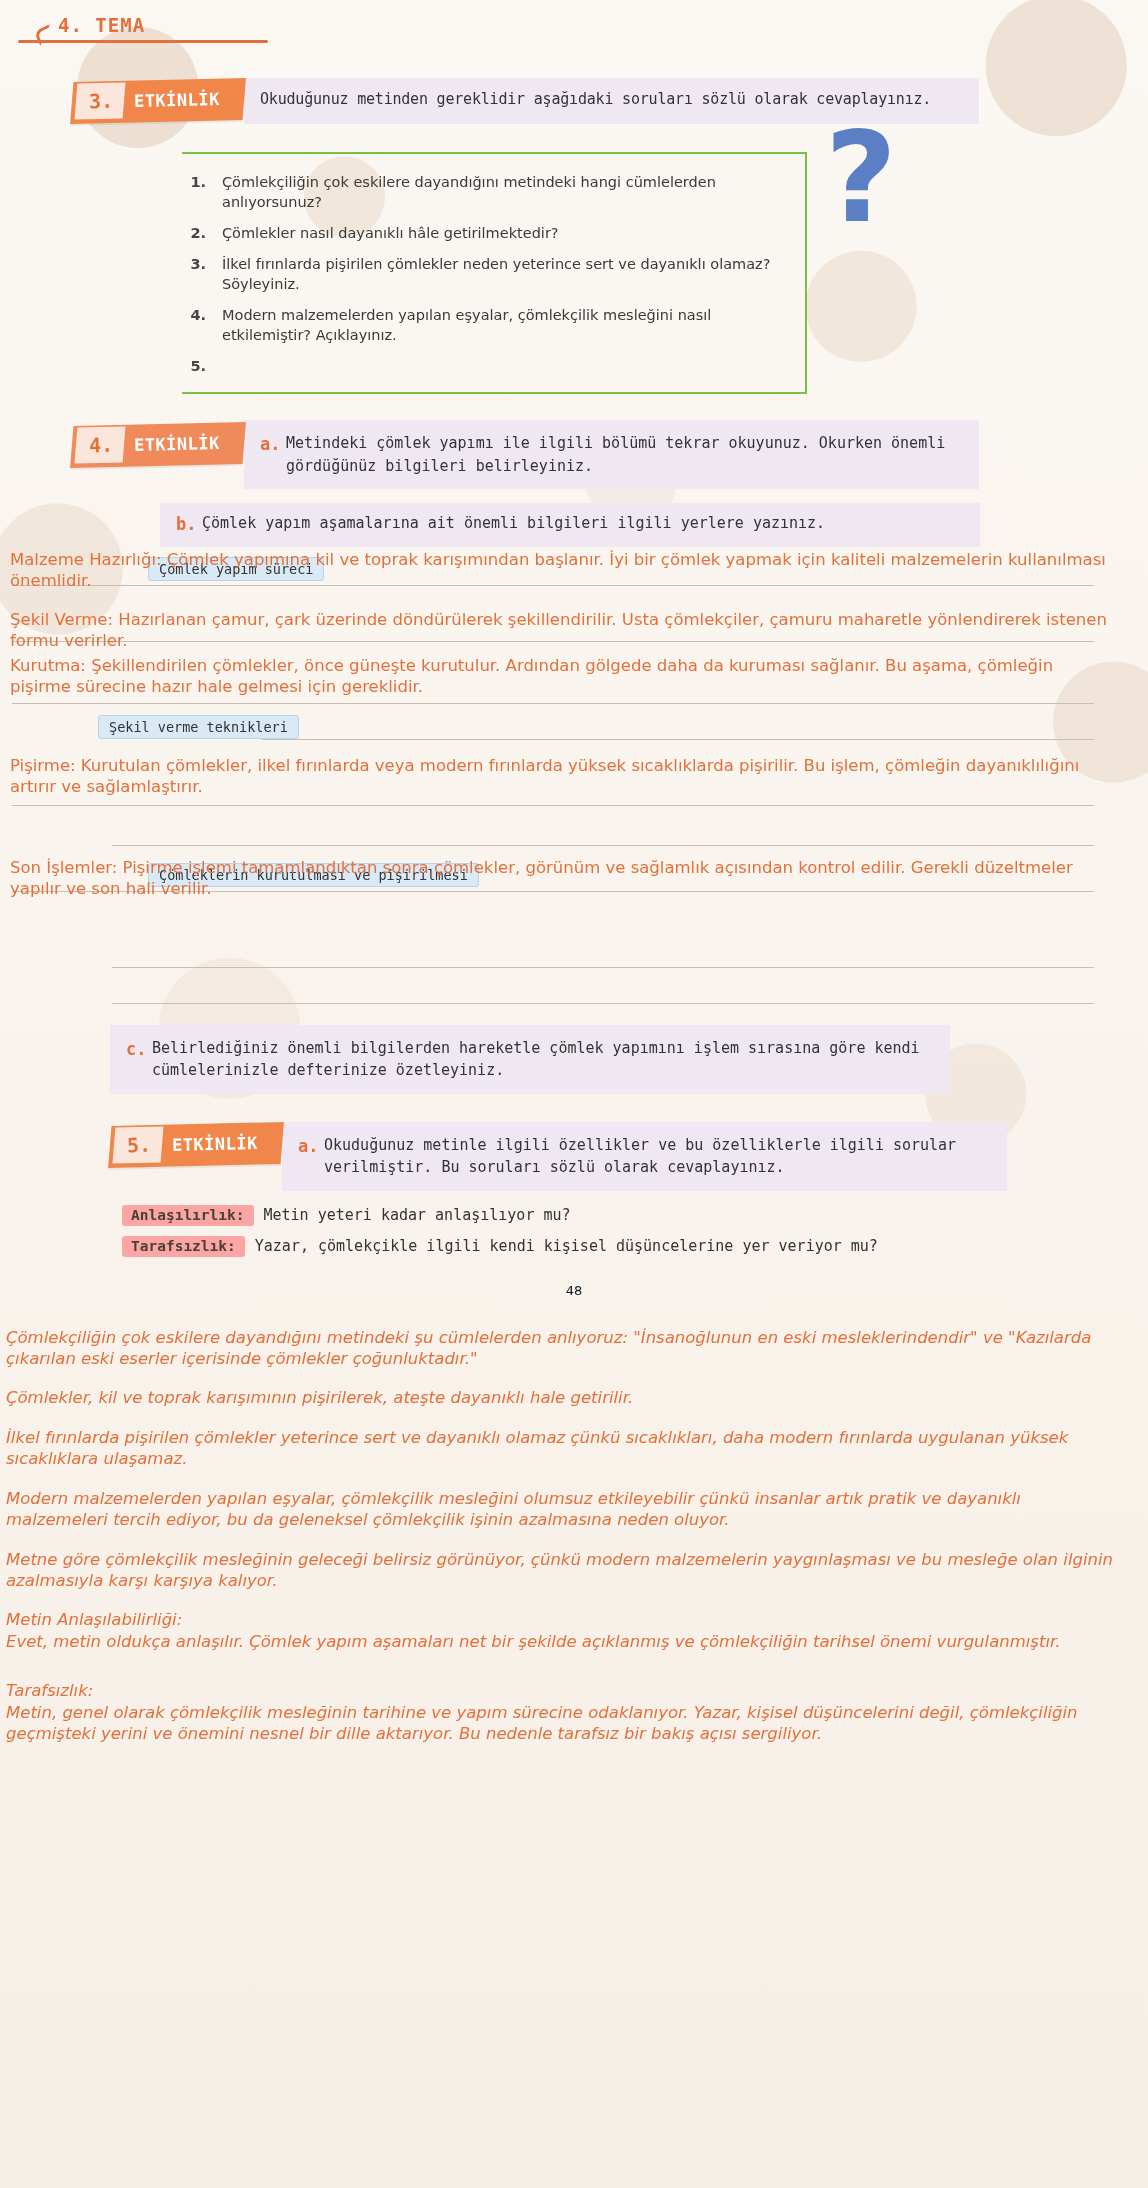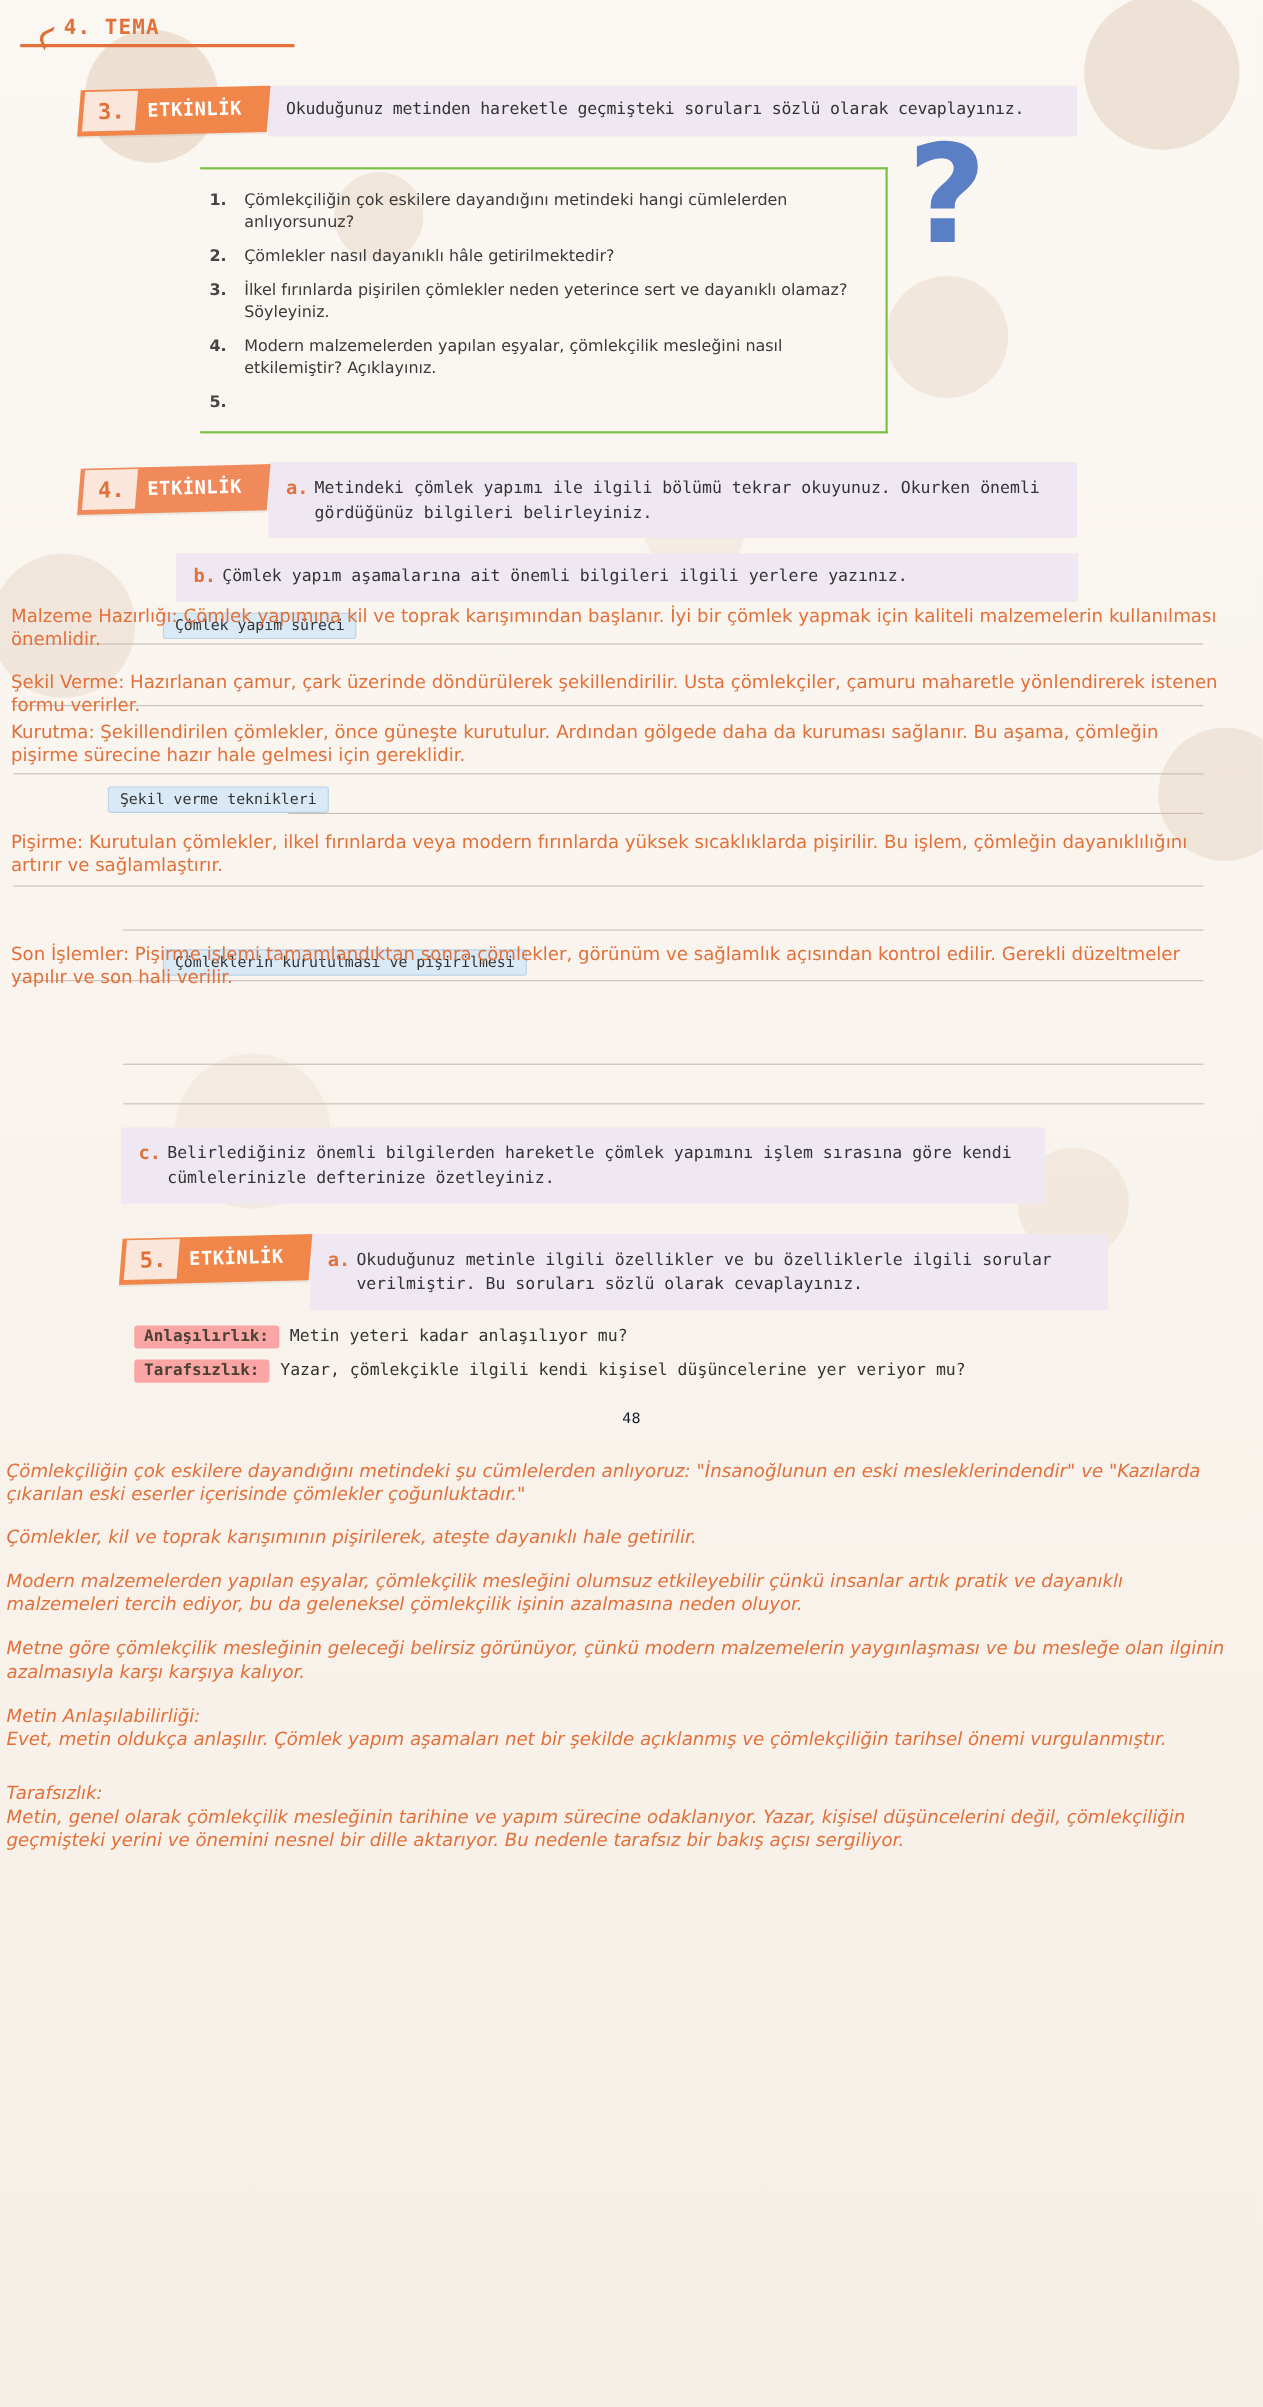--- a/index.html
+++ b/index.html
@@ -243,21 +243,21 @@
   </div>
 
   <div style="padding: 22px 38px 0 72px;">
     <div class="act-row">
       <div class="etkinlik">
         <div class="ribbon"></div>
         <div class="num-box"></div>
         <div class="num">3.</div>
         <div class="word">ETKİNLİK</div>
       </div>
-      <div class="instr" style="width: 735px; margin-top: -2px;">Okuduğunuz metinden hareketle geçmişteki soruları sözlü olarak cevaplayınız.</div>
+      <div class="instr" style="width: 735px; margin-top: -2px;">Okuduğunuz metinden gereklidir aşağıdaki soruları sözlü olarak cevaplayınız.</div>
     </div>
 
     <div class="qblock">
       <div class="qmark">?</div>
       <ul class="qlist">
         <li>
           <span class="qn">1.</span>
           <span>Çömlekçiliğin çok eskilere dayandığını metindeki hangi cümlelerden anlıyorsunuz?</span>
         </li>
         <li>
@@ -376,20 +376,21 @@
     </div>
   </div>
 
   <div style="position: relative; height: 44px; margin-top: 26px;">
     <div class="page-no">48</div>
   </div>
 
   <div style="padding: 0 24px 30px 6px; font-style: italic;">
     <div class="hand ans-block">Çömlekçiliğin çok eskilere dayandığını metindeki şu cümlelerden anlıyoruz: "İnsanoğlunun en eski mesleklerindendir" ve "Kazılarda çıkarılan eski eserler içerisinde çömlekler çoğunluktadır."</div>
     <div class="hand ans-block">Çömlekler, kil ve toprak karışımının pişirilerek, ateşte dayanıklı hale getirilir.</div>
+    <div class="hand ans-block">İlkel fırınlarda pişirilen çömlekler yeterince sert ve dayanıklı olamaz çünkü sıcaklıkları, daha modern fırınlarda uygulanan yüksek sıcaklıklara ulaşamaz.</div>
     <div class="hand ans-block">Modern malzemelerden yapılan eşyalar, çömlekçilik mesleğini olumsuz etkileyebilir çünkü insanlar artık pratik ve dayanıklı malzemeleri tercih ediyor, bu da geleneksel çömlekçilik işinin azalmasına neden oluyor.</div>
     <div class="hand ans-block">Metne göre çömlekçilik mesleğinin geleceği belirsiz görünüyor, çünkü modern malzemelerin yaygınlaşması ve bu mesleğe olan ilginin azalmasıyla karşı karşıya kalıyor.</div>
 
     <div class="ans-block">
       <div class="hand">Metin Anlaşılabilirliği:</div>
       <div class="hand">Evet, metin oldukça anlaşılır. Çömlek yapım aşamaları net bir şekilde açıklanmış ve çömlekçiliğin tarihsel önemi vurgulanmıştır.</div>
     </div>
     <div style="height:10px;"></div>
     <div class="ans-block">
       <div class="hand">Tarafsızlık:</div>

